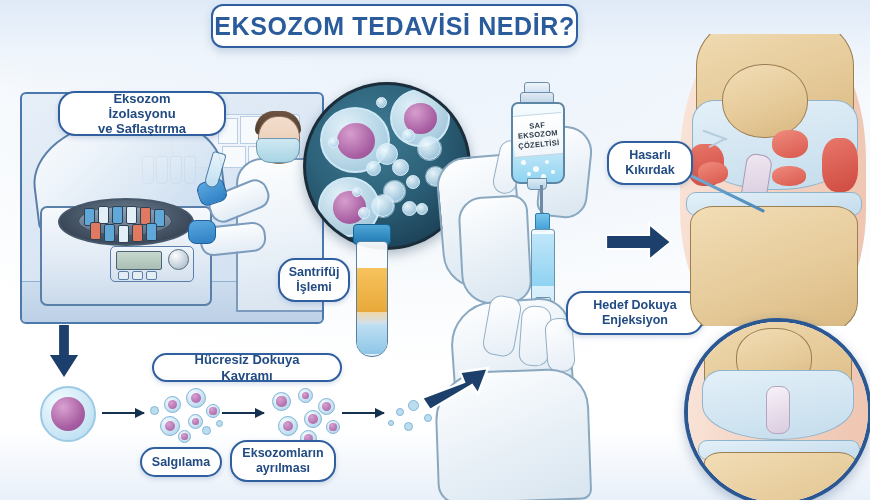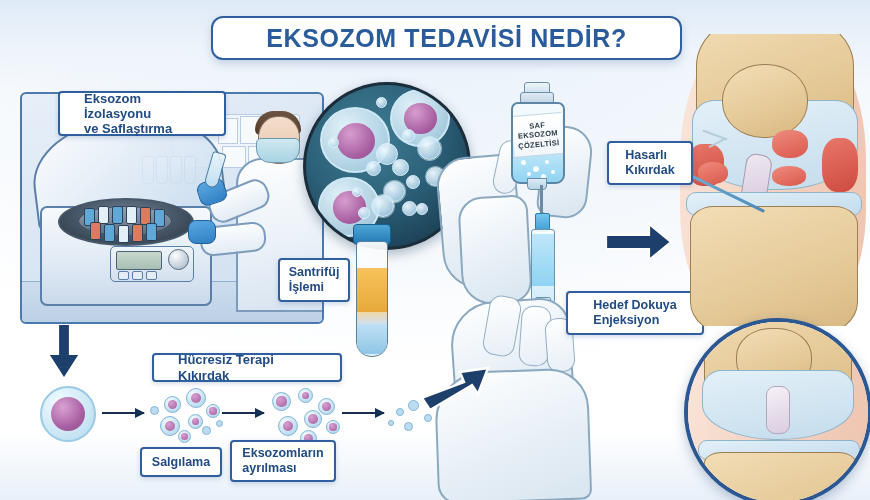--- a/index.html
+++ b/index.html
@@ -26,37 +26,37 @@
     font-size:25px;font-weight:bold;color:#ffffff;letter-spacing:.5px;
     text-shadow:0 1px 2px rgba(120,140,165,.55), 0 0 1px rgba(90,110,140,.6);
   }
   #logo .tube{
     width:9px;height:34px;margin:0 3px;border-radius:3px 3px 4px 4px;
     background:linear-gradient(180deg,#cfe3c0 0%, #6fbf4a 18%, #2fae52 45%, #19a7b5 72%, #1f8fd0 100%);
     box-shadow:0 1px 2px rgba(110,130,155,.5);
   }
 
   #title-pill{
-    position:absolute;left:211px;top:16px;width:471px;height:44px;
+    position:absolute;left:211px;top:4px;width:367px;height:44px;
     box-sizing:border-box;
     background:#ffffff;border:2.5px solid #2f5f9e;border-radius:12px;
     display:flex;align-items:center;justify-content:center;
     box-shadow:0 4px 9px rgba(60,95,150,.22);
   }
   #title-pill .t{
     font-size:25px;font-weight:bold;color:#2a5c9c;letter-spacing:.6px;
     white-space:nowrap;
   }
 
   
   .pill{
     position:absolute;box-sizing:border-box;background:#ffffff;
-    border:2px solid #2f5f9e;border-radius:4px;
+    border:2px solid #2f5f9e;border-radius:17px;
     color:#214b82;font-size:13px;font-weight:bold;line-height:1.18;
-    display:flex;align-items:center;justify-content:center;
+    display:flex;align-items:center;justify-content:center;text-align:center;
     padding:3px 24px;box-shadow:0 2px 5px rgba(60,95,150,.22);
     white-space:pre-line;
   }
   .pill.small{font-size:12.5px;}
   .pill.dark{
     background:#2b5892;border-color:#2b5892;color:#ffffff;
     border-radius:13px;text-align:left;justify-content:flex-start;
     font-weight:bold;font-size:13.5px;line-height:1.3;padding:7px 12px;
     box-shadow:0 3px 8px rgba(40,70,115,.35);
   }
@@ -400,21 +400,21 @@
   </svg>
 
   <svg class="arrow-right" style="left:606px;top:222px;width:66px;height:40px;" viewBox="0 0 66 40">
     <polygon points="0,13 43,13 43,2 65,20 43,38 43,27 0,27" fill="#1d3f6b" stroke="#ffffff" stroke-width="2.2"></polygon>
   </svg>
 
   <svg class="arrow-right" style="left:420px;top:362px;width:70px;height:52px;" viewBox="0 0 70 52">
     <polygon points="2,36 44,20 40,10 68,6 58,32 52,23 10,48" fill="#1d3f6b" stroke="#ffffff" stroke-width="2.4"></polygon>
   </svg>
 
-  <div class="pill" style="left:152px;top:353px;width:190px;height:29px;">Hücresiz Terapi Kıkırdak</div>
+  <div class="pill" style="left:152px;top:353px;width:190px;height:29px;">Hücresiz Dokuya Kavramı</div>
 
   <div id="seq">
     <div class="stemcell">
         <span class="nuc"></span>
       </div>
 
     <div class="mini-arrow" style="left:76px;top:26px;width:42px;"></div>
 
     <div>
       <div class="mini-exo" style="left:138px;top:10px;width:15px;height:15px;">

